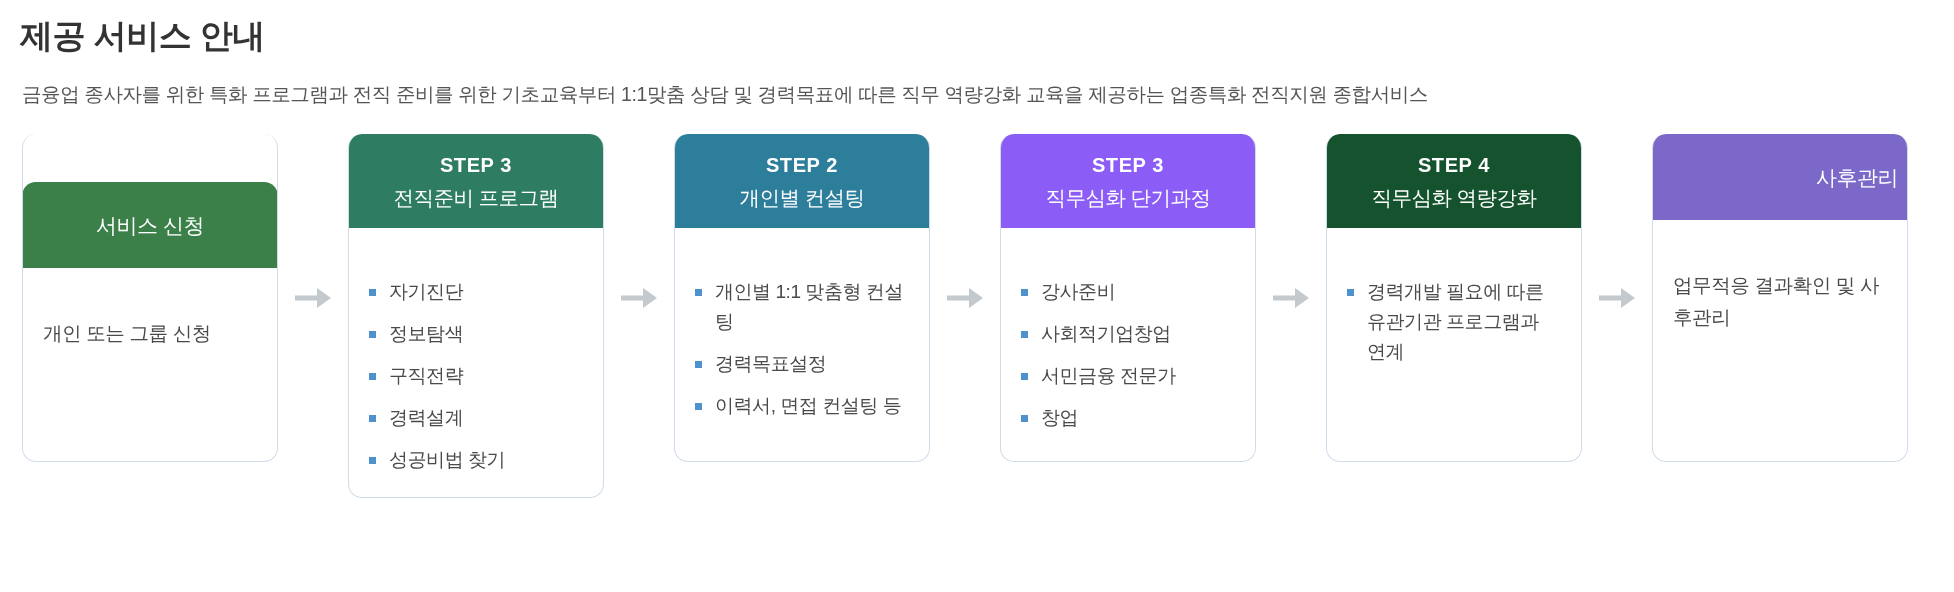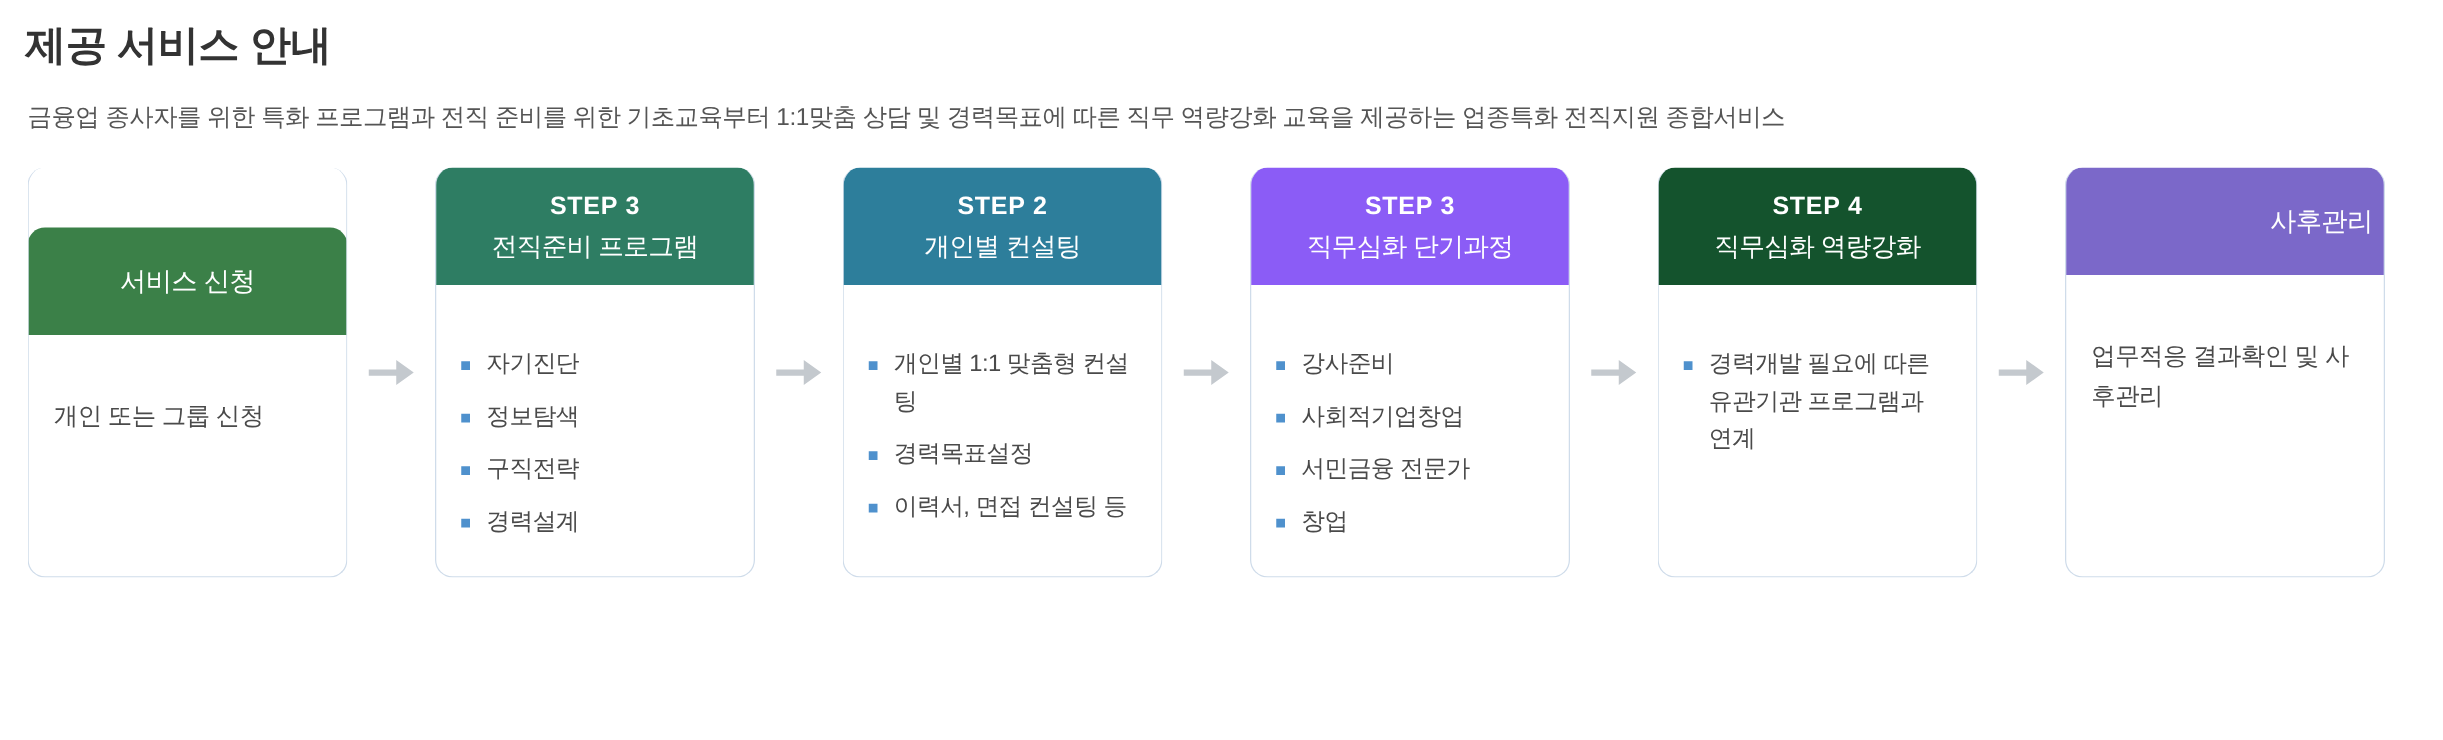--- a/index.html
+++ b/index.html
@@ -188,20 +188,21 @@
       <div class="card-header" style="background:#2e7d63;">
         <div class="card-step">STEP 3</div>
         <div class="card-title">전직준비 프로그램</div>
       </div>
       <div class="card-body">
         <ul class="bullets">
           <li>자기진단</li>
           <li>정보탐색</li>
           <li>구직전략</li>
           <li>경력설계</li>
+          <li>성공비법 찾기</li>
         </ul>
       </div>
     </div>
 
     <div class="arrow">
       <svg width="40" height="26" viewBox="0 0 40 26" aria-hidden="true">
         <path d="M2 10.5 H24 V3 L38 13 L24 23 V15.5 H2 Z" fill="#c4c9ce"></path>
       </svg>
     </div>
 

